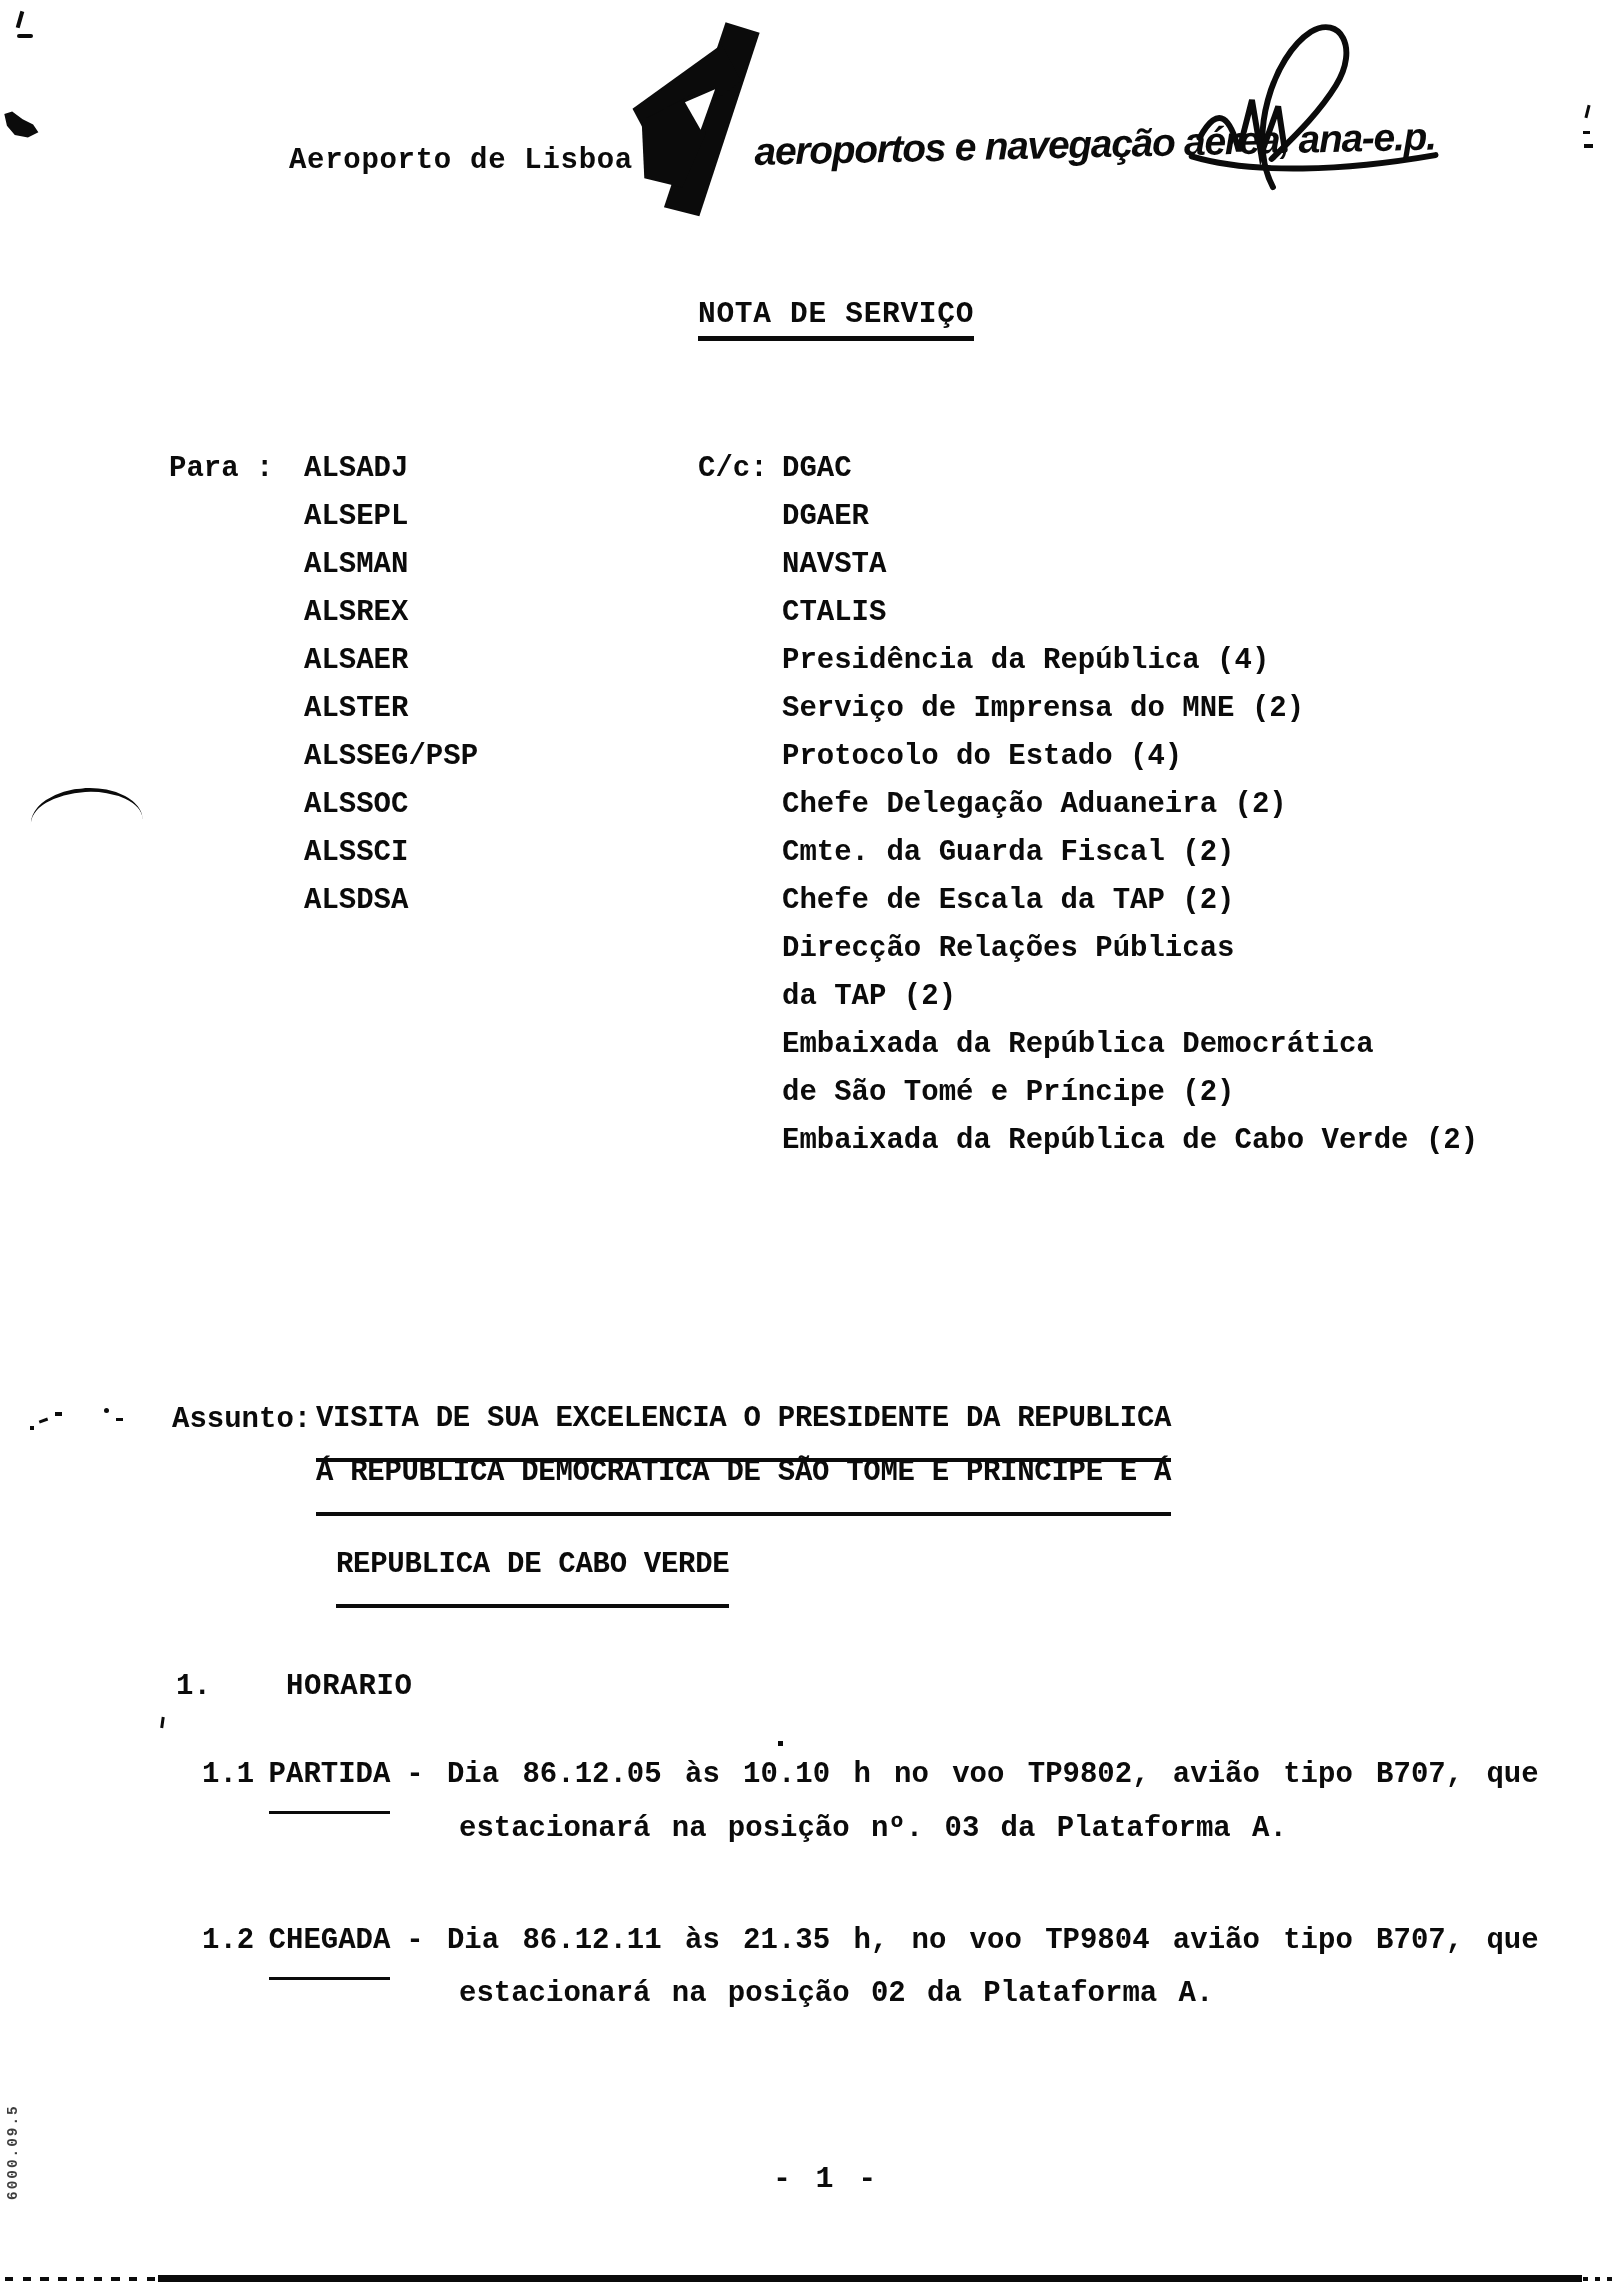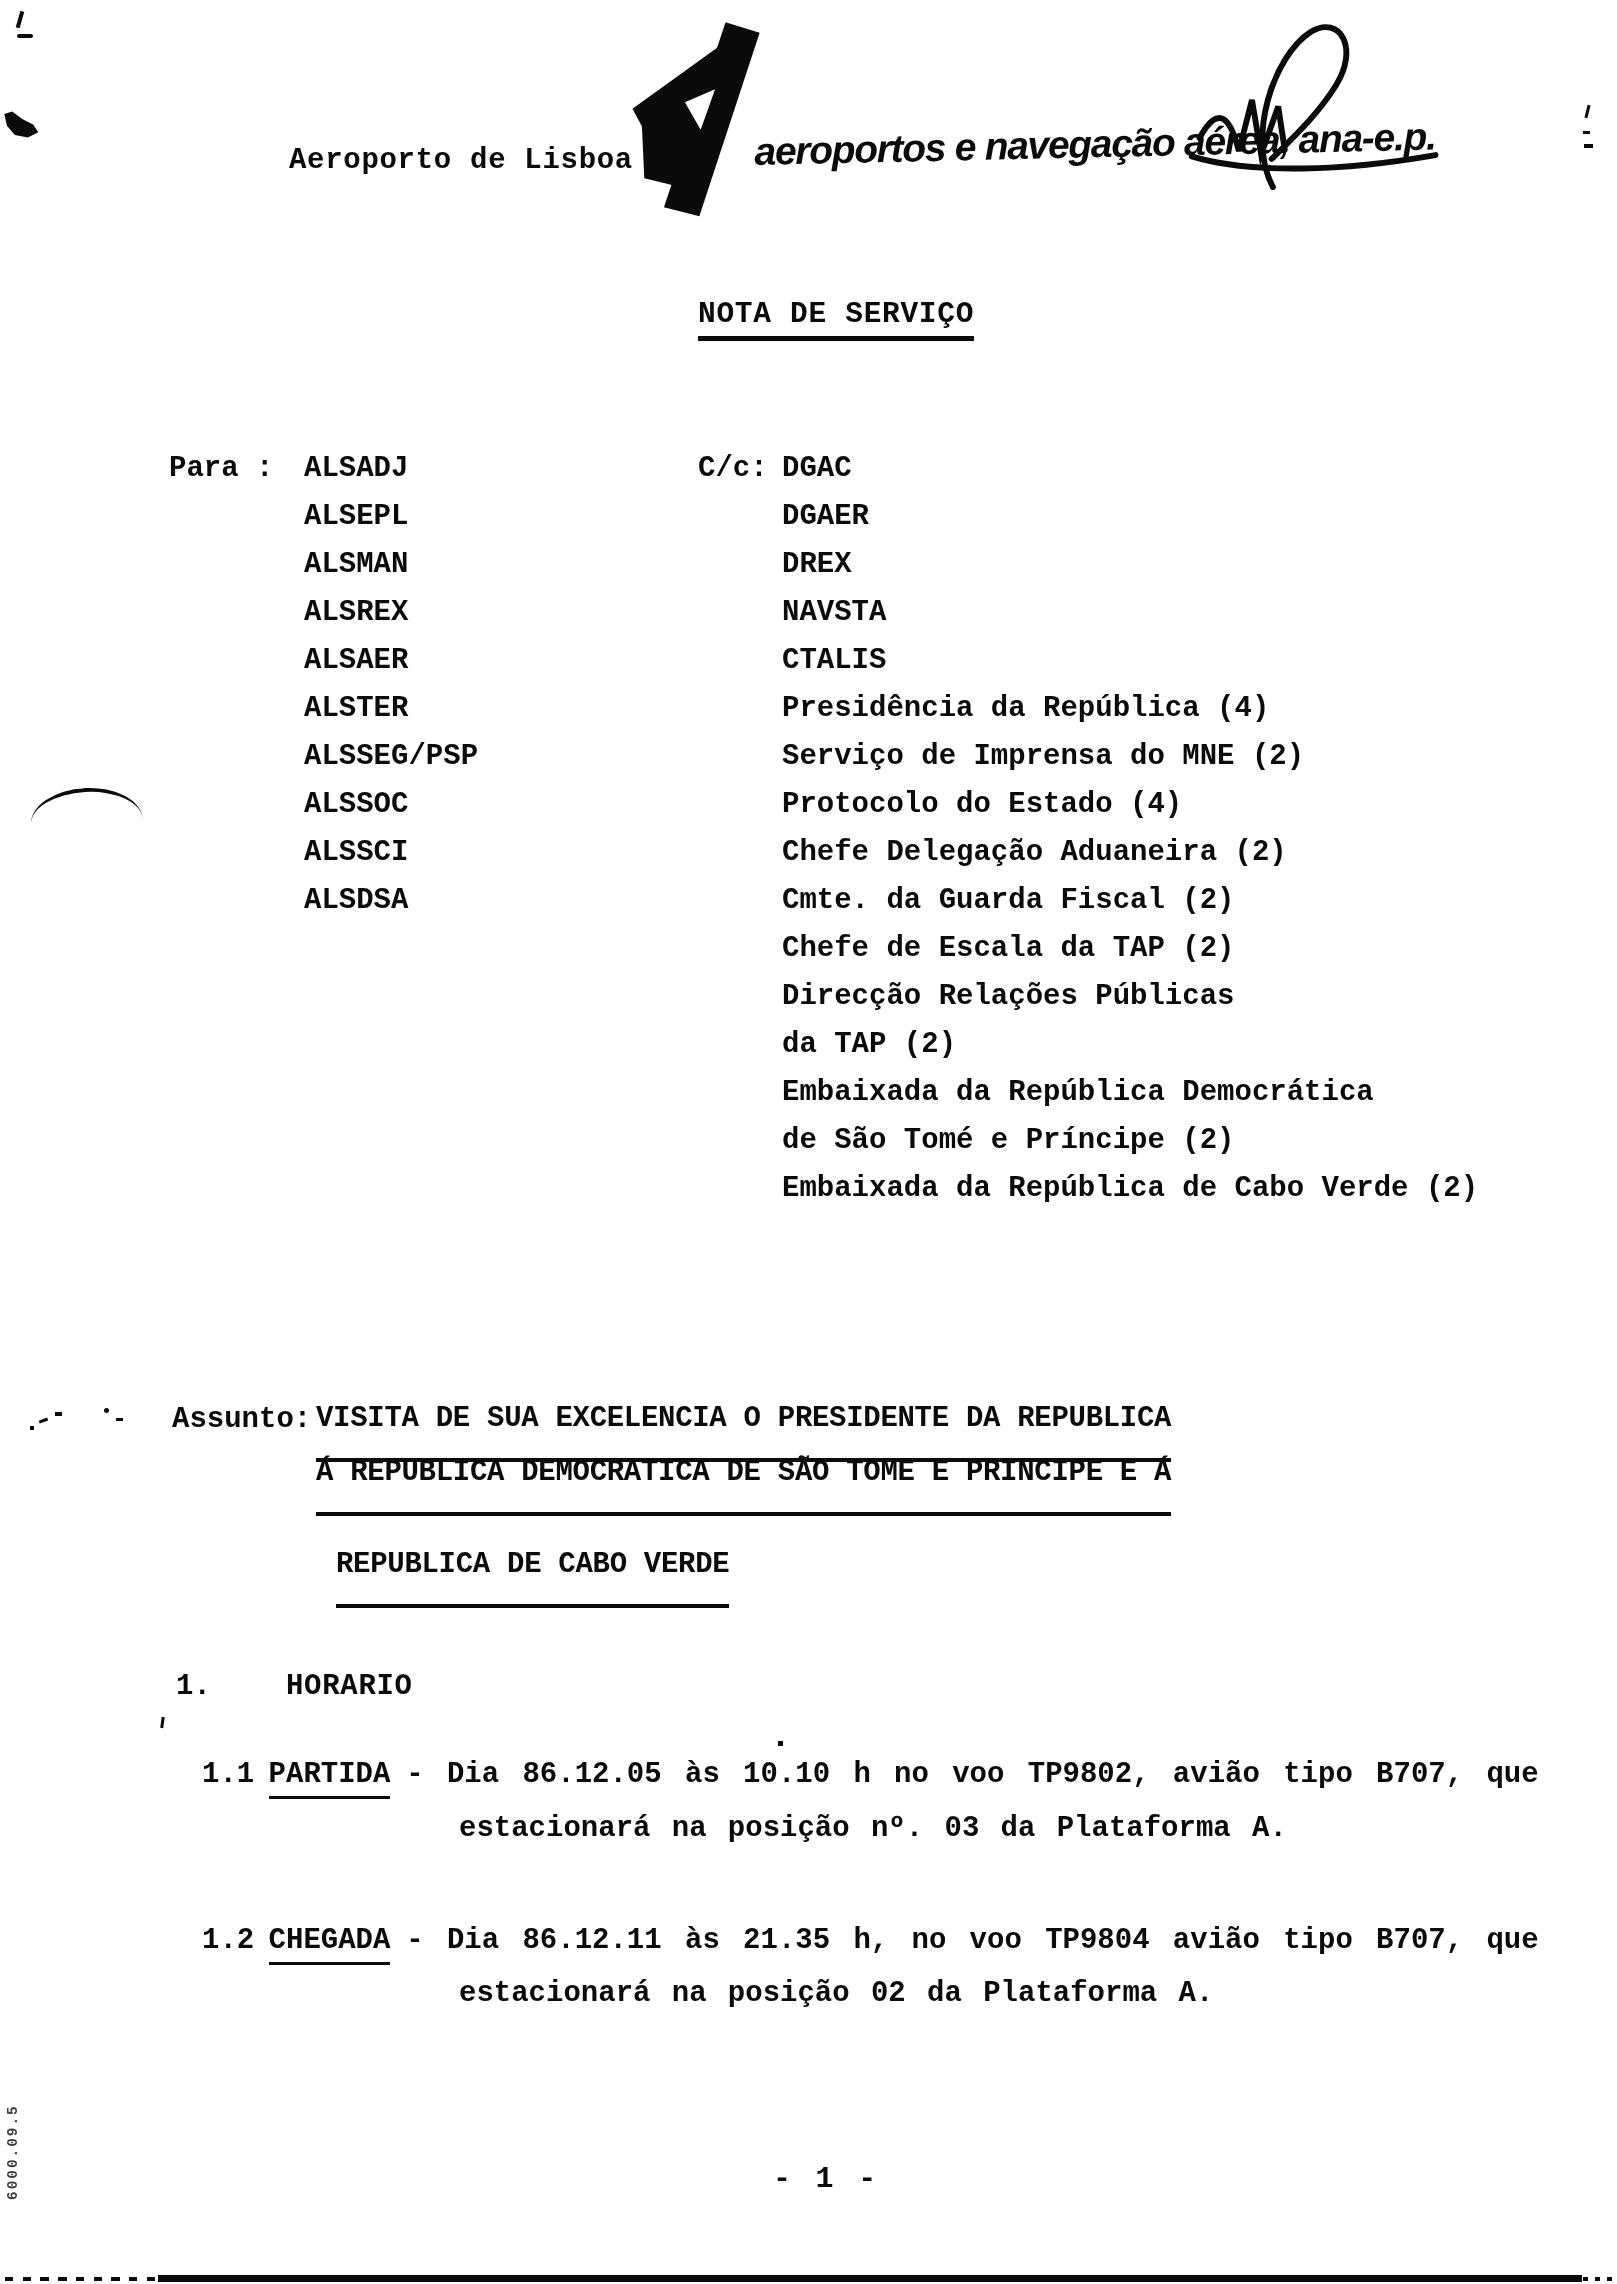--- a/index.html
+++ b/index.html
@@ -44,21 +44,21 @@
     letter-spacing:-0.3px;
   }
   .subject-1{left:316px;top:1402px;}
   .subject-2{left:316px;top:1456px;}
   .subject-3{left:316px;top:1548px;margin-left:20px;}
   
   .sec-num{left:176px;top:1672px;}
   .sec-head{left:286px;top:1672px;letter-spacing:0.7px;}
   .item-line1{font-size:29px;line-height:1;word-spacing:5.9px;}
   .item-line1 .num{margin-right:14.4px;}
-  .item-line1 .term{border-bottom:3.9px solid #0b0b0b;padding-bottom:5px;margin-right:15.8px;}
+  .item-line1 .term{border-bottom:3.9px solid #0b0b0b;padding-bottom:20px;margin-right:15.8px;}
   .item1-l1{left:202px;top:1760px;}
   .item1-l2{left:459px;top:1814px;word-spacing:3.9px;}
   .item2-l1{left:202px;top:1926px;}
   .item2-l2{left:459px;top:1979px;word-spacing:3.9px;}
   
   .page-number{left:773px;top:2162px;font-size:30px;word-spacing:6.6px;}
   .form-code{
     left:5.3px;top:2121px;height:79px;width:30px;
     writing-mode:vertical-rl;transform:rotate(180deg);
     font-size:14.4px;letter-spacing:2px;color:#1c1c1c;opacity:.85;
@@ -127,21 +127,20 @@
       <div class="dist-item">ALSSEG/PSP</div>
       <div class="dist-item">ALSSOC</div>
       <div class="dist-item">ALSSCI</div>
       <div class="dist-item">ALSDSA</div>
     </div>
 
   <div class="abs tw cc-label">C/c: </div>
   <div class="abs dist-list cc-list">
       <div class="dist-item">DGAC</div>
       <div class="dist-item">DGAER</div>
-      <div class="dist-item">DREX</div>
       <div class="dist-item">NAVSTA</div>
       <div class="dist-item">CTALIS</div>
       <div class="dist-item">Presidência da República (4)</div>
       <div class="dist-item">Serviço de Imprensa do MNE (2)</div>
       <div class="dist-item">Protocolo do Estado (4)</div>
       <div class="dist-item">Chefe Delegação Aduaneira (2)</div>
       <div class="dist-item">Cmte. da Guarda Fiscal (2)</div>
       <div class="dist-item">Chefe de Escala da TAP (2)</div>
       <div class="dist-item">Direcção Relações Públicas</div>
       <div class="dist-item">da TAP (2)</div>

